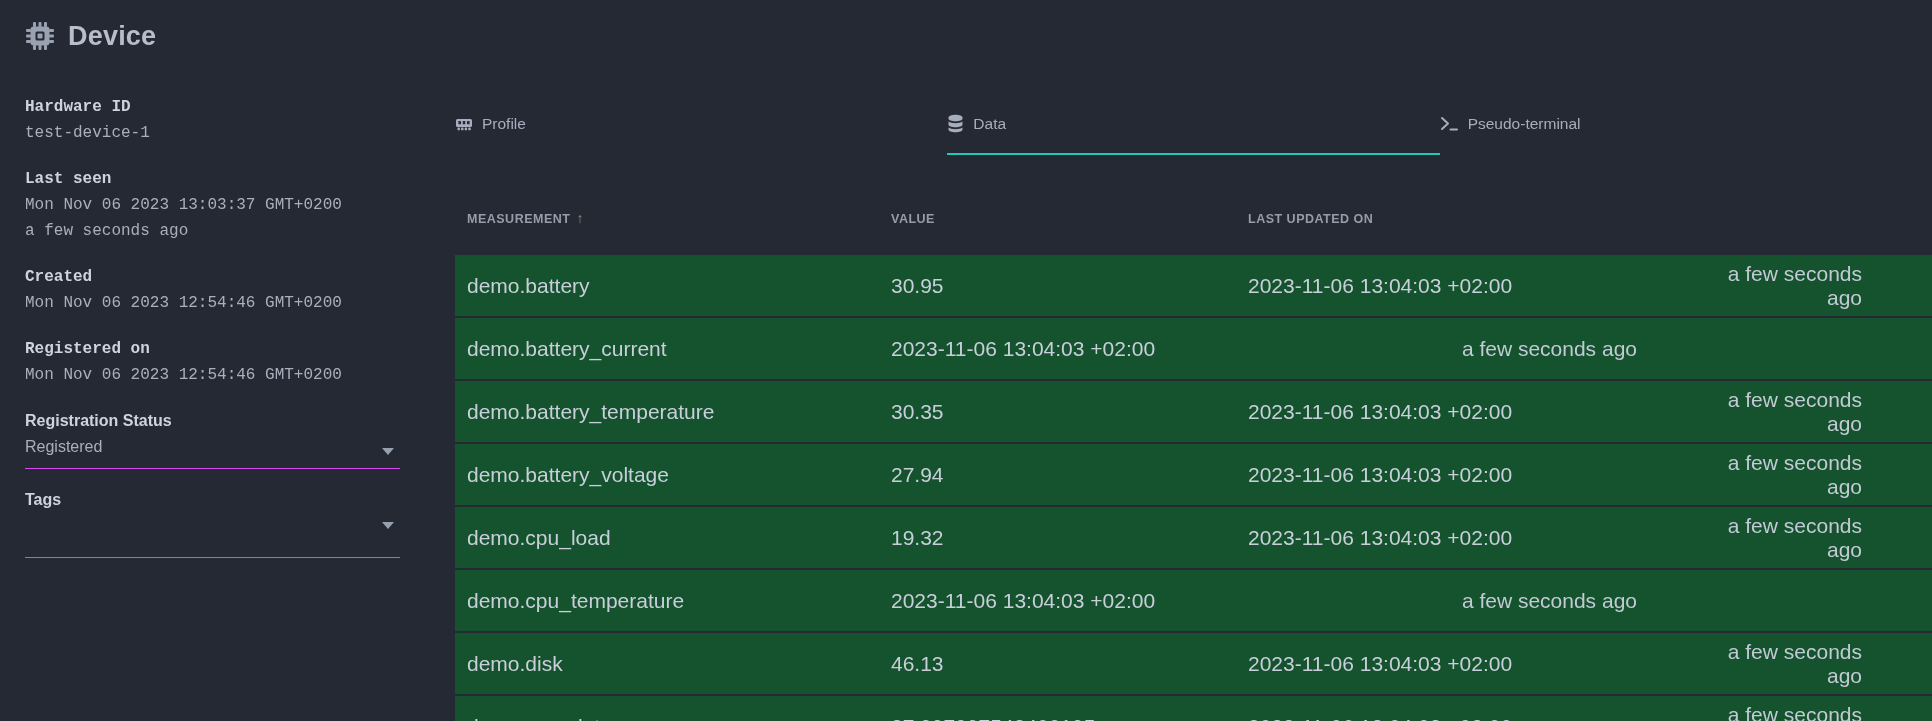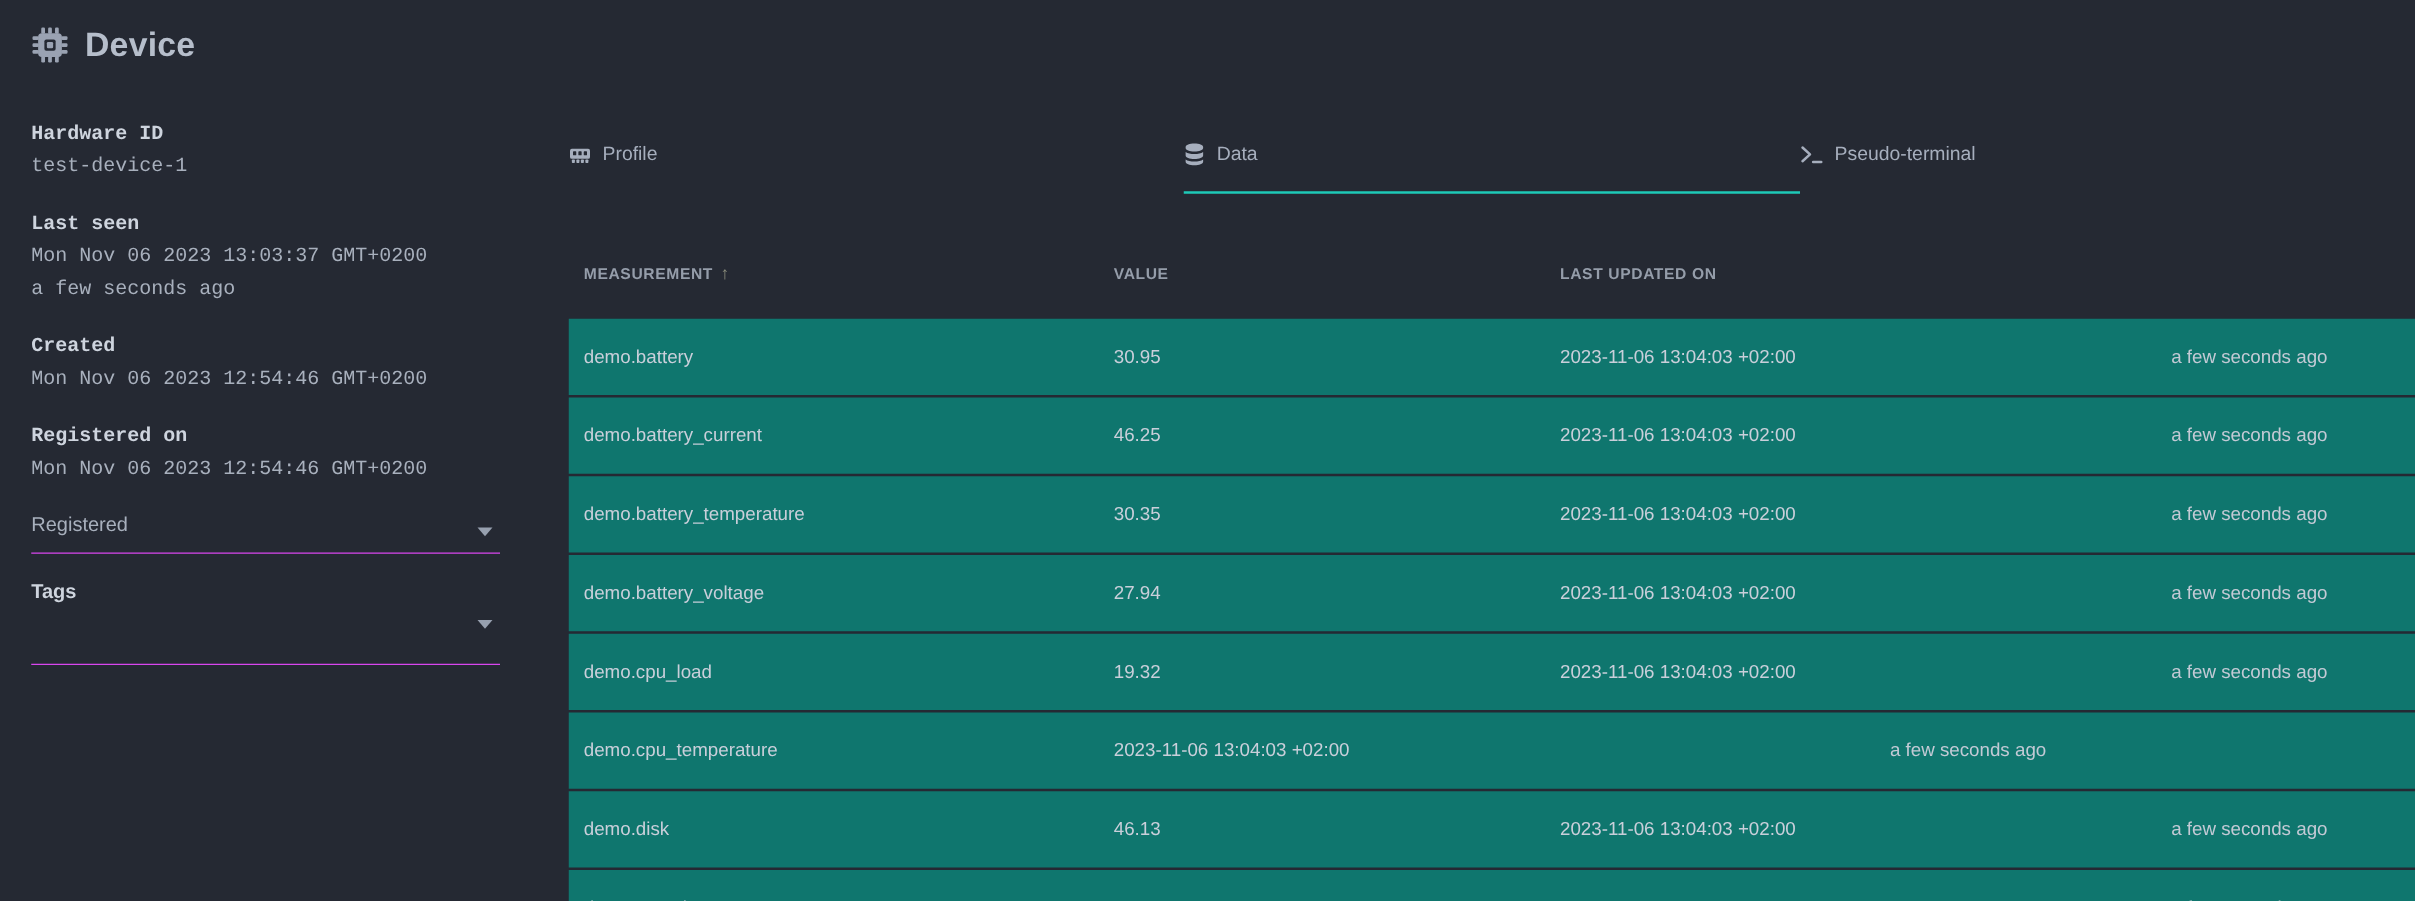--- a/index.html
+++ b/index.html
@@ -35,23 +35,23 @@
   .tab.active::after{content:'';position:absolute;left:0;right:0;bottom:0;height:2px;}
   .tab .ticon{display:flex;align-items:center;}
 
   .table{display:flex;flex-direction:column;}
   .thead{margin-top:56px;display:grid;grid-template-columns:436px 357px 459px 1fr;
     font-size:12.5px;font-weight:bold;letter-spacing:.5px;color:#959daa;}
   .thead .th{display:flex;align-items:center;gap:6px;}
   .th.first{padding-left:12px;}
   .sort-arrow{font-size:14px;color:#8d8f7e;font-weight:normal;position:relative;top:-1px;}
   .tbody{margin-top:28px;}
-  .trow{height:61px;margin-bottom:2px;background:#0f766e;display:grid;
+  .trow{height:61px;margin-bottom:2px;background:#14532d;display:grid;
     grid-template-columns:436px 357px 459px 1fr;align-items:center;
-    font-size:15px;color:#c9cfda;}
+    font-size:21px;color:#c9cfda;}
   .td.first{padding-left:12px;}
   .td.last{text-align:right;padding-right:70px;color:#c3cad5;}
 
   svg{display:block;}
 </style>
 <style>.tab.active::after{background:#1ec9b8;}</style></head>
 <body>
 
 <div class="app">
 
@@ -106,20 +106,21 @@
         </div>
 
         <div class="field">
           <div class="f-label">Registered on</div>
           <div>
             <div class="f-line">Mon Nov 06 2023 12:54:46 GMT+0200</div>
           </div>
         </div>
 
       <div class="select-group">
+        <div class="f-label">Registration Status</div>
         <div class="select-row">
           <span class="select-value">Registered</span>
           <span class="caret"></span>
         </div>
       </div>
 
       <div class="select-group">
         <div class="f-label">Tags</div>
         <div class="select-row tall">
           <span class="select-value"></span>
@@ -191,21 +192,20 @@
 
           <div class="trow">
             <div class="td first">demo.battery</div>
             <div class="td">30.95</div>
             <div class="td">2023-11-06 13:04:03 +02:00</div>
             <div class="td last">a few seconds ago</div>
           </div>
 
           <div class="trow">
             <div class="td first">demo.battery_current</div>
-            <div class="td">46.25</div>
             <div class="td">2023-11-06 13:04:03 +02:00</div>
             <div class="td last">a few seconds ago</div>
           </div>
 
           <div class="trow">
             <div class="td first">demo.battery_temperature</div>
             <div class="td">30.35</div>
             <div class="td">2023-11-06 13:04:03 +02:00</div>
             <div class="td last">a few seconds ago</div>
           </div>

